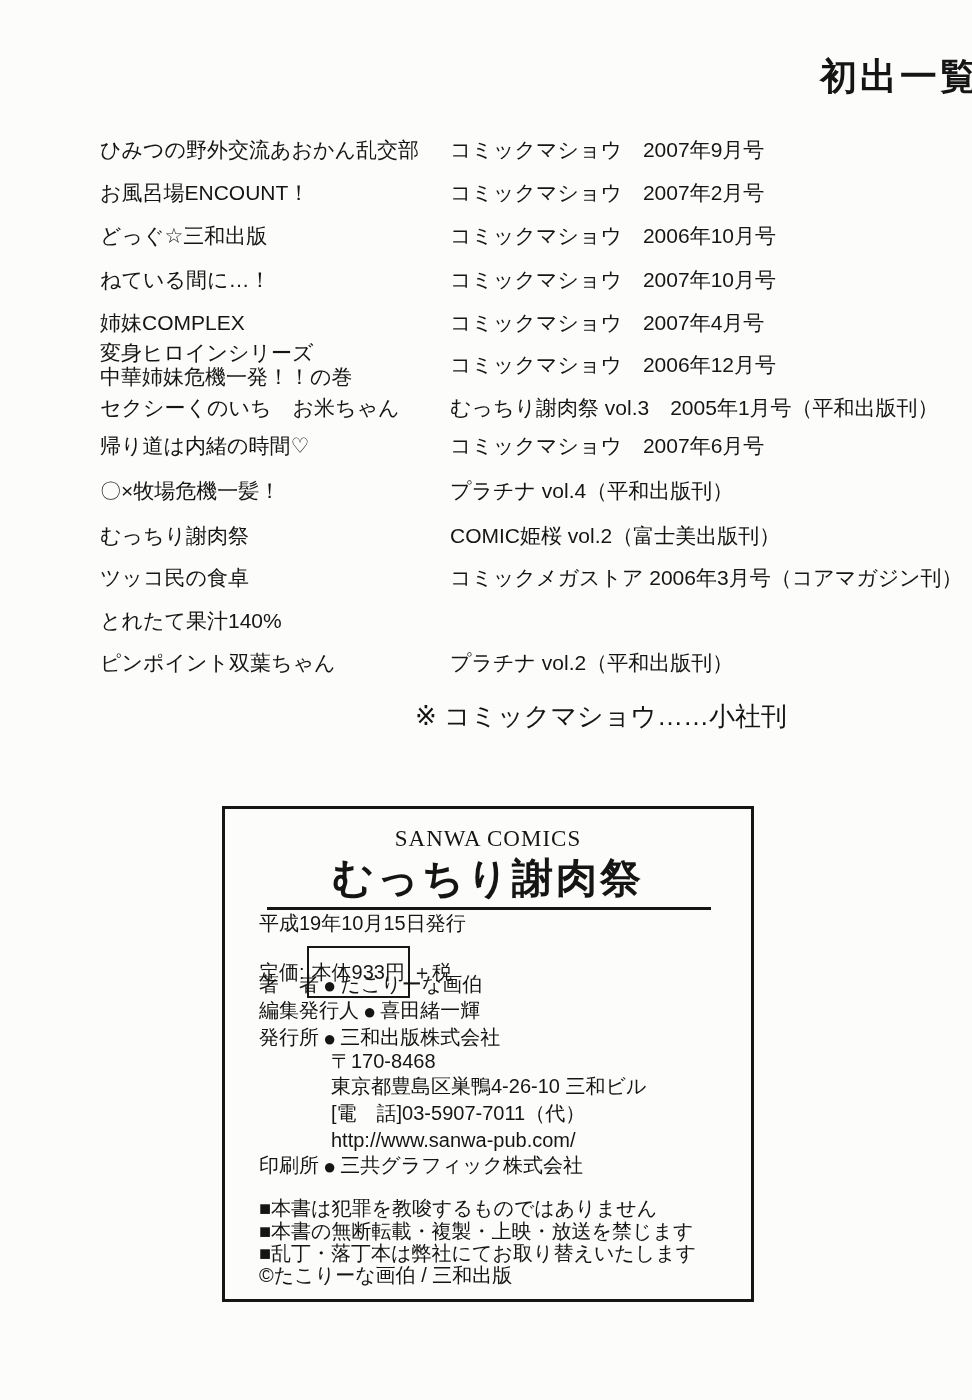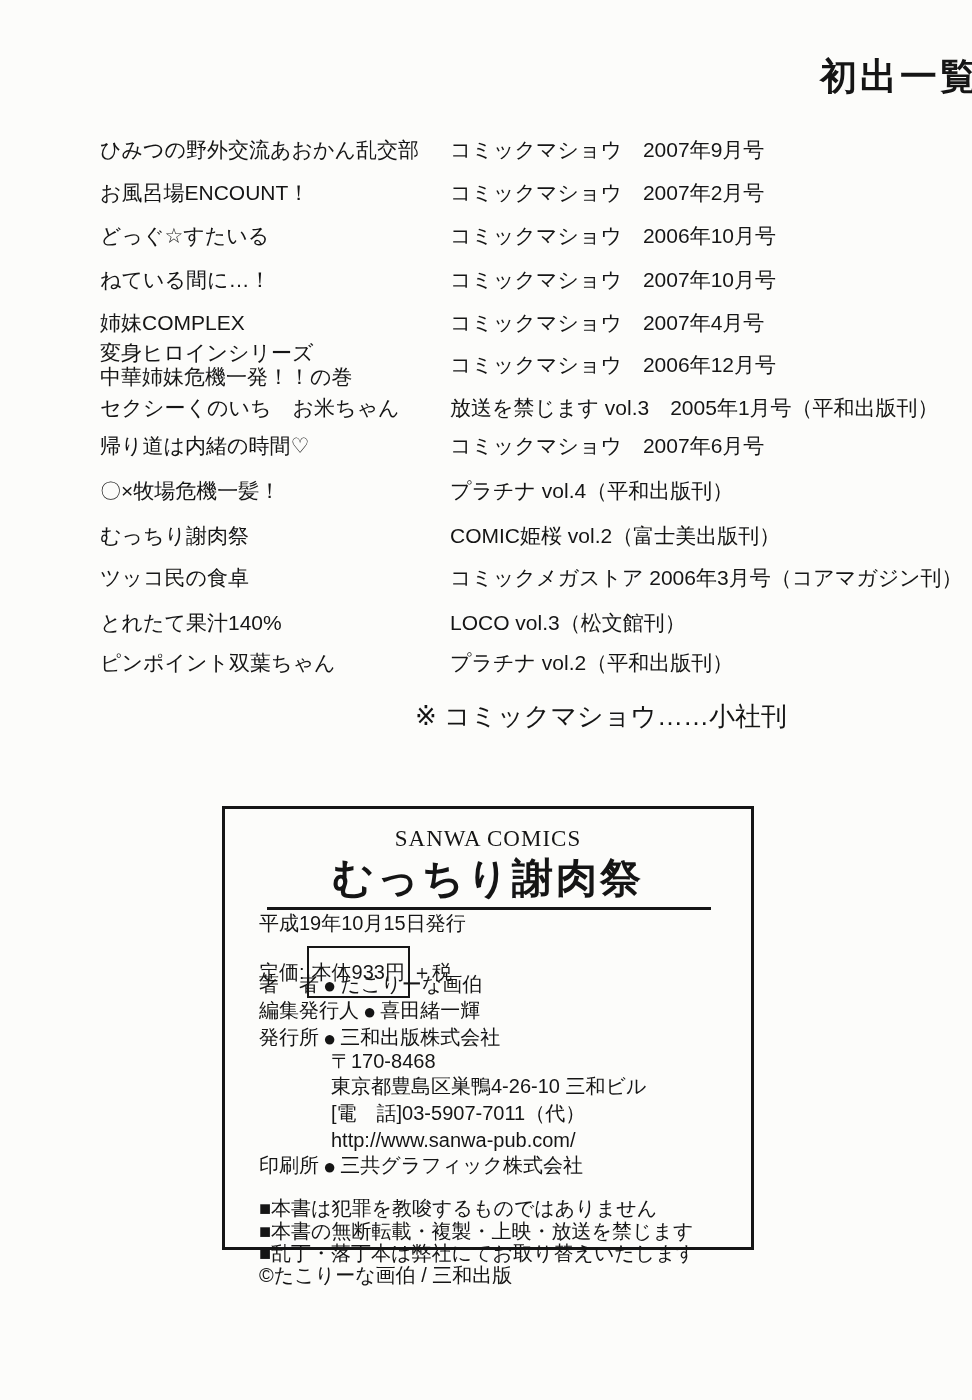--- a/index.html
+++ b/index.html
@@ -51,21 +51,21 @@
     position: absolute;
     left: 415px;
     top: 699px;
     font-size: 26px;
   }
   .colophon-box {
     position: absolute;
     left: 222px;
     top: 806px;
     width: 532px;
-    height: 444px;
+    height: 496px;
     border: 3px solid #161616;
     box-sizing: border-box;
   }
   .series-name {
     position: absolute;
     top: 17px;
     left: 0;
     width: 100%;
     text-align: center;
     font-family: "Liberation Serif", "DejaVu Serif", serif;
@@ -118,59 +118,58 @@
 
   <div class="work-row" style="top:136px">
     <span class="work-title">ひみつの野外交流あおかん乱交部</span>
     <span class="work-pub">コミックマショウ　2007年9月号</span>
   </div>
   <div class="work-row" style="top:179px">
     <span class="work-title">お風呂場ENCOUNT！</span>
     <span class="work-pub">コミックマショウ　2007年2月号</span>
   </div>
   <div class="work-row" style="top:222px">
-    <span class="work-title">どっぐ☆すたいる</span>
+    <span class="work-title">どっぐ☆三和出版</span>
     <span class="work-pub">コミックマショウ　2006年10月号</span>
   </div>
   <div class="work-row" style="top:266px">
     <span class="work-title">ねている間に…！</span>
     <span class="work-pub">コミックマショウ　2007年10月号</span>
   </div>
   <div class="work-row" style="top:309px">
     <span class="work-title">姉妹COMPLEX</span>
     <span class="work-pub">コミックマショウ　2007年4月号</span>
   </div>
   <div class="work-row" style="top:341px">
     <span class="work-title">変身ヒロインシリーズ
 中華姉妹危機一発！！の巻</span>
     <span class="work-pub">コミックマショウ　2006年12月号</span>
   </div>
   <div class="work-row" style="top:394px">
     <span class="work-title">セクシーくのいち　お米ちゃん</span>
-    <span class="work-pub">放送を禁じます vol.3　2005年1月号（平和出版刊）</span>
+    <span class="work-pub">むっちり謝肉祭 vol.3　2005年1月号（平和出版刊）</span>
   </div>
   <div class="work-row" style="top:432px">
     <span class="work-title">帰り道は内緒の時間♡</span>
     <span class="work-pub">コミックマショウ　2007年6月号</span>
   </div>
   <div class="work-row" style="top:477px">
     <span class="work-title">〇×牧場危機一髪！</span>
     <span class="work-pub">プラチナ vol.4（平和出版刊）</span>
   </div>
   <div class="work-row" style="top:522px">
     <span class="work-title">むっちり謝肉祭</span>
     <span class="work-pub">COMIC姫桜 vol.2（富士美出版刊）</span>
   </div>
   <div class="work-row" style="top:564px">
     <span class="work-title">ツッコ民の食卓</span>
     <span class="work-pub">コミックメガストア 2006年3月号（コアマガジン刊）</span>
   </div>
   <div class="work-row" style="top:609px">
     <span class="work-title">とれたて果汁140%</span>
-    <span class="work-pub">LOCO vol.3（松文館刊）</span>
   </div>
   <div class="work-row" style="top:649px">
     <span class="work-title">ピンポイント双葉ちゃん</span>
     <span class="work-pub">プラチナ vol.2（平和出版刊）</span>
   </div>
 
   <div class="pub-note">※ コミックマショウ……小社刊</div>
 
   <div class="colophon-box">
     <div class="series-name">SANWA COMICS</div>

